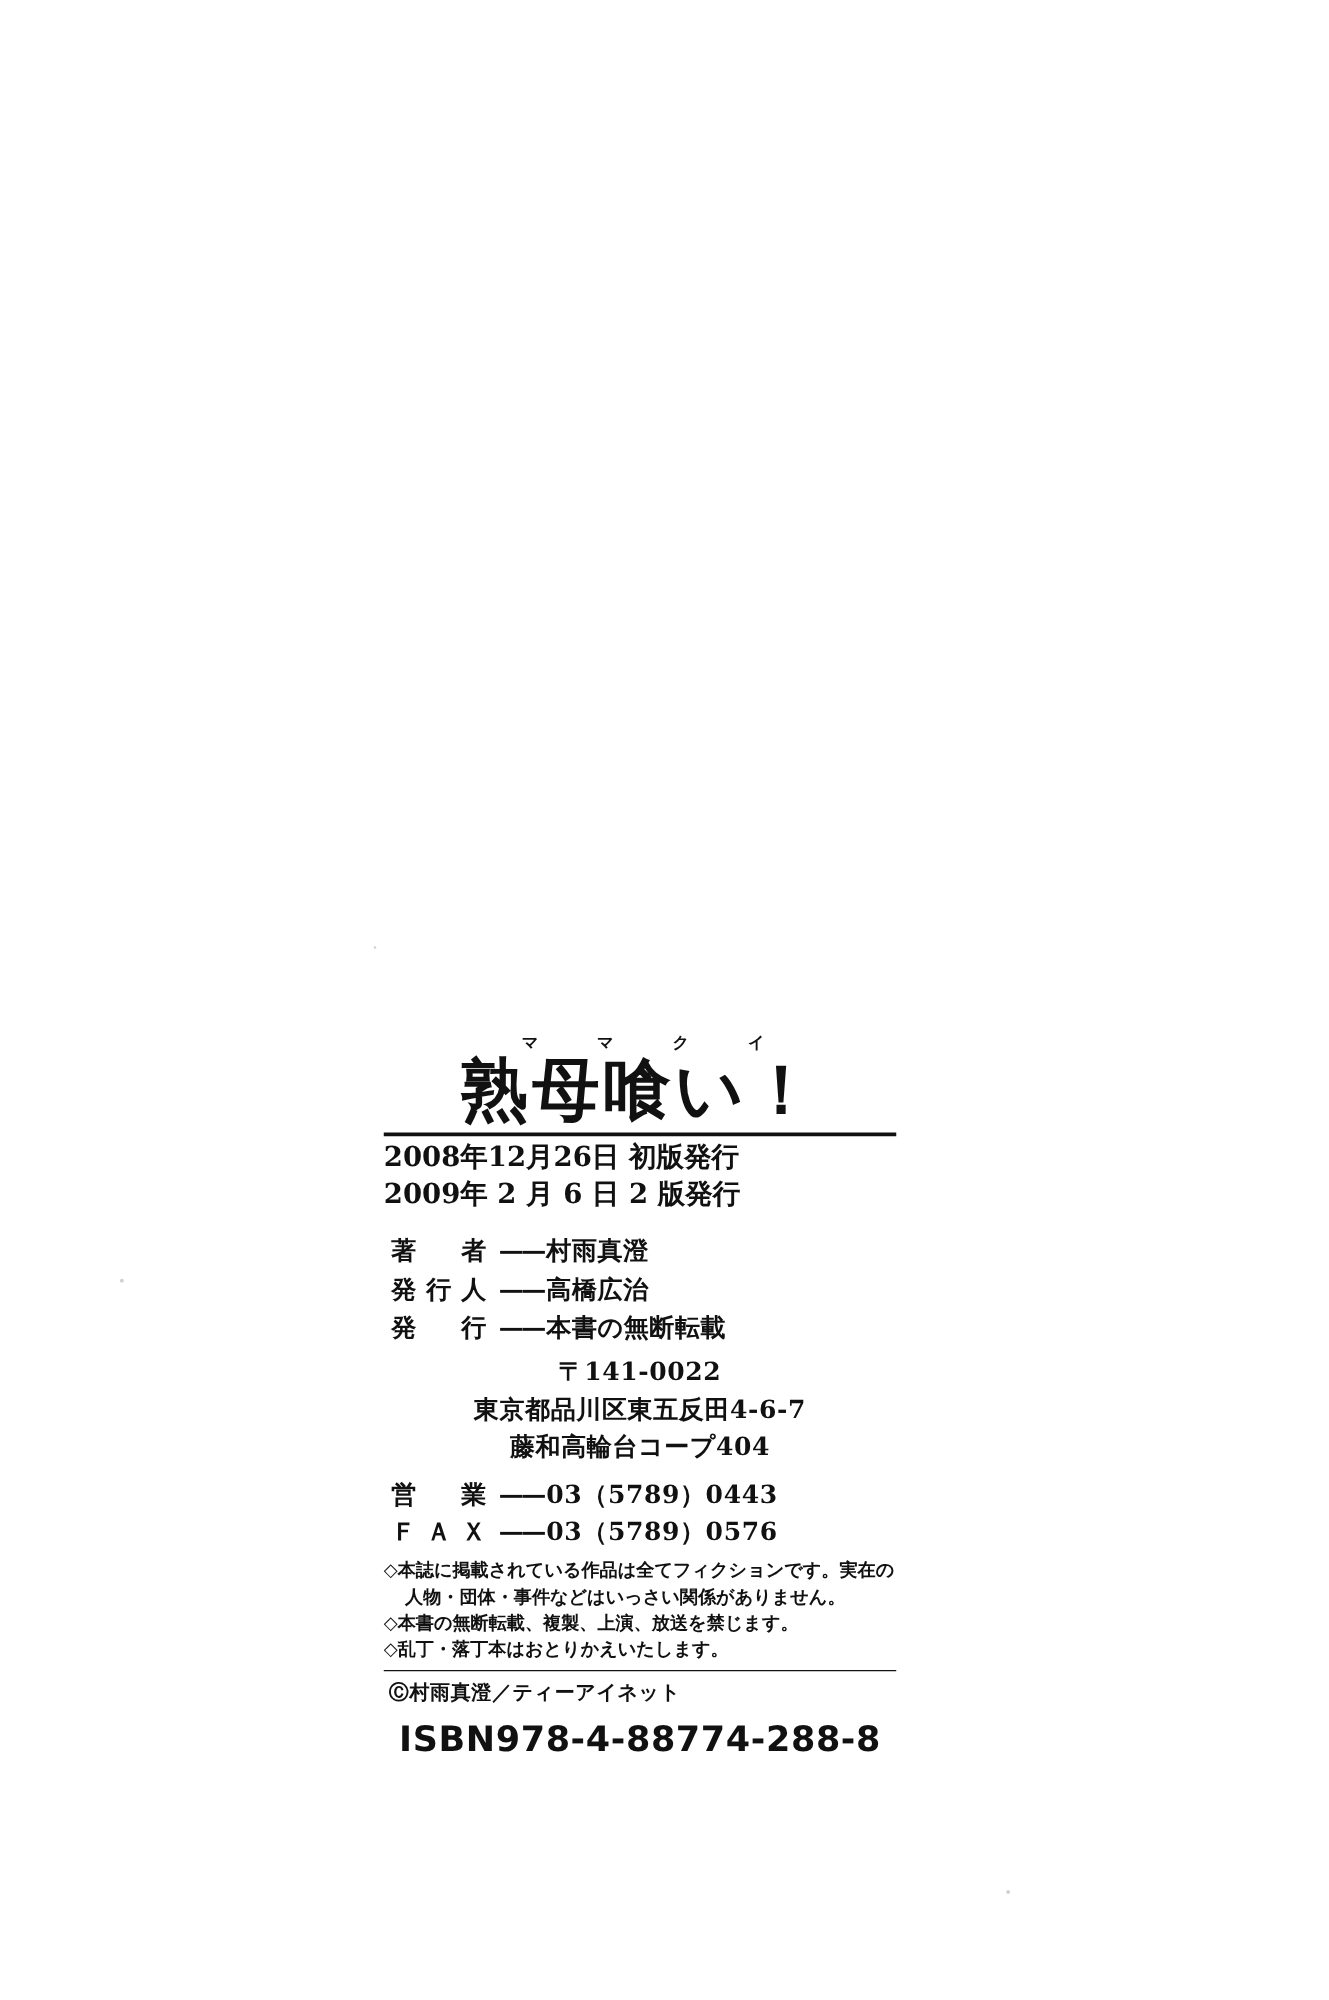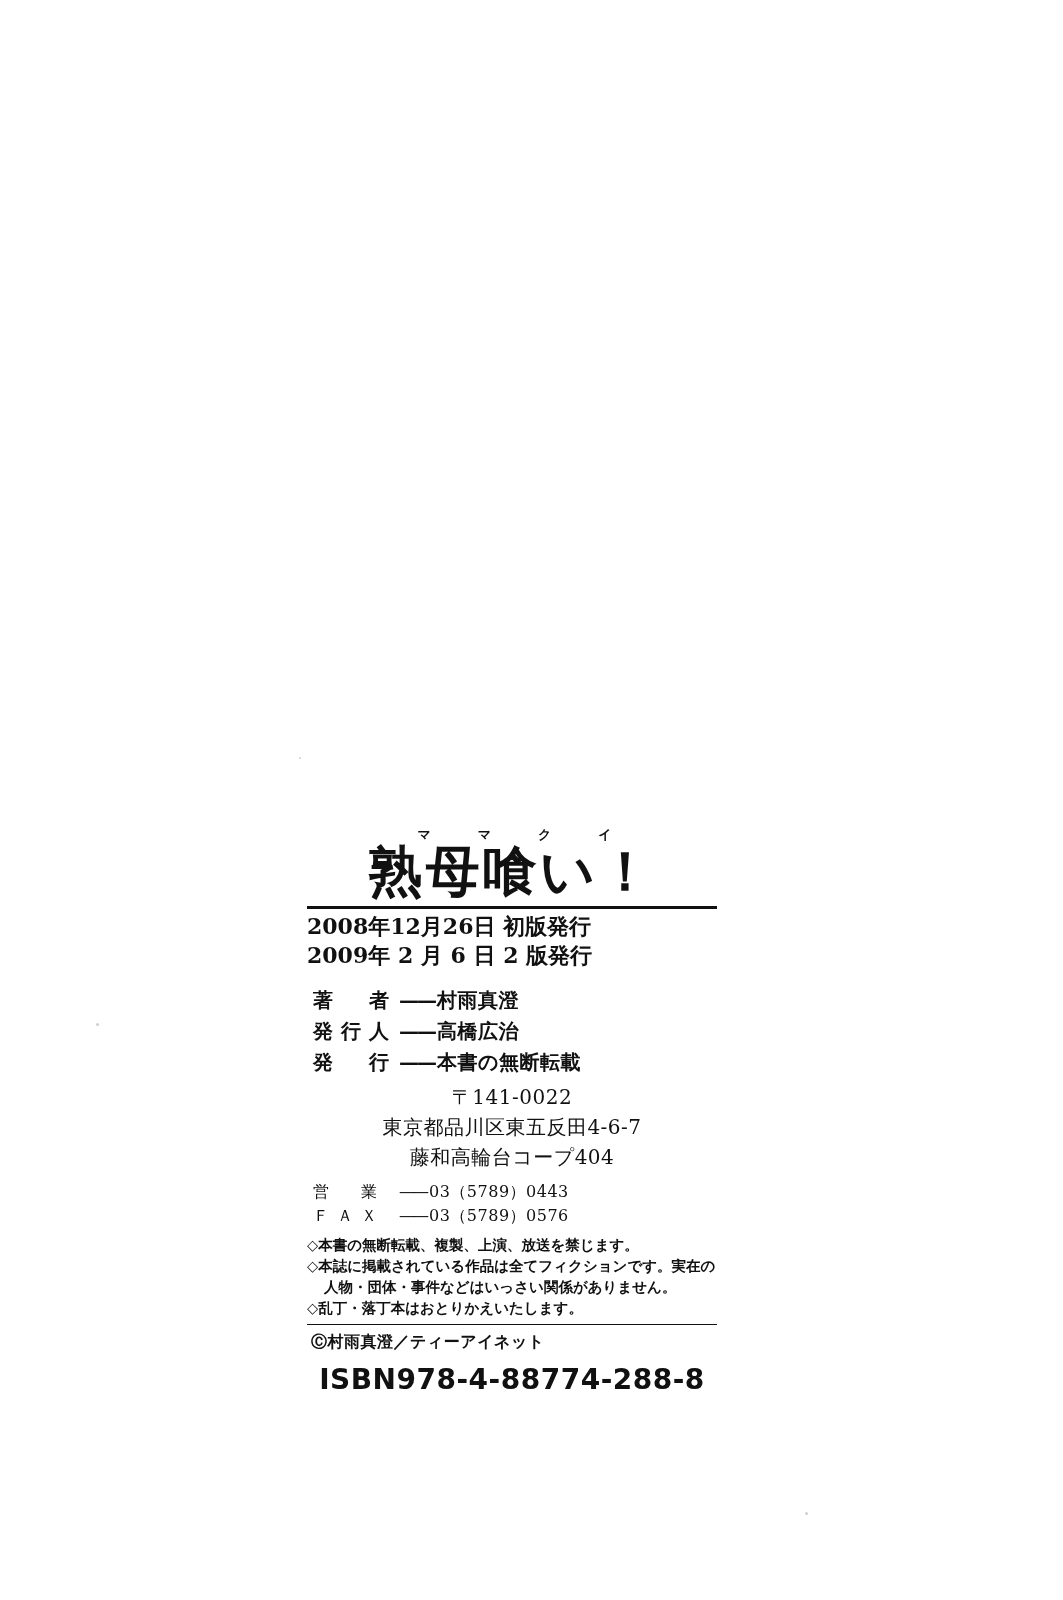--- a/index.html
+++ b/index.html
@@ -87,29 +87,29 @@
   .credit-dash {
     letter-spacing: -2px;
     margin-right: 2px;
   }
   .credit-value { letter-spacing: 0.5px; }
 
   .address {
     margin-top: 4px;
     text-align: center;
     font-size: 20px;
-    font-weight: 400;
+    font-weight: 700;
     line-height: 1.5;
     letter-spacing: 0.5px;
   }
 
   .contacts {
     margin-top: 8px;
-    font-size: 16px;
-    font-weight: 400;
+    font-size: 20px;
+    font-weight: 700;
     line-height: 1.5;
   }
   .contact-label {
     display: inline-block;
     width: 86px;
     letter-spacing: 8px;
     padding-left: 6px;
   }
 
   .notices {
@@ -210,27 +210,27 @@
     </div>
     <div class="credit-line">
       <span class="contact-label">ＦＡＸ</span>
       <span class="credit-dash">——</span>
       <span class="credit-value">03（5789）0576</span>
     </div>
   </div>
 
   <div class="notices">
     <div class="notice">
-      <span>◇本書の無断転載、複製、上演、放送を禁じます。</span>
-    </div>
-    <div class="notice">
       <span>◇本誌に掲載されている作品は全てフィクションです。実在の</span>
       <span class="cont">人物・団体・事件などはいっさい関係がありません。</span>
     </div>
     <div class="notice">
+      <span>◇本書の無断転載、複製、上演、放送を禁じます。</span>
+    </div>
+    <div class="notice">
       <span>◇乱丁・落丁本はおとりかえいたします。</span>
     </div>
   </div>
 
   <div class="rule-thin"></div>
 
   <div class="copyright">Ⓒ村雨真澄／ティーアイネット</div>
 
   <div class="isbn">ISBN978-4-88774-288-8</div>
 

